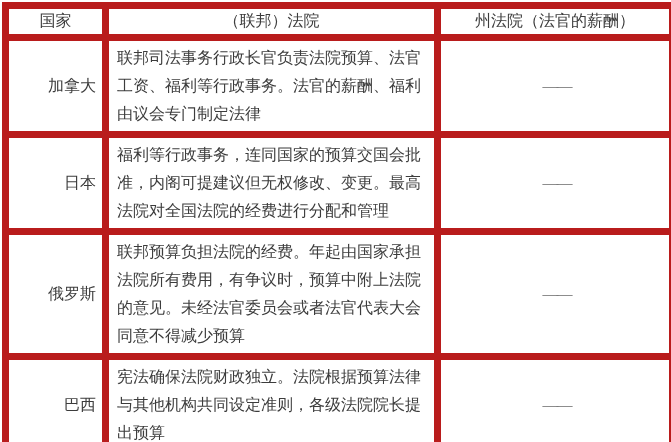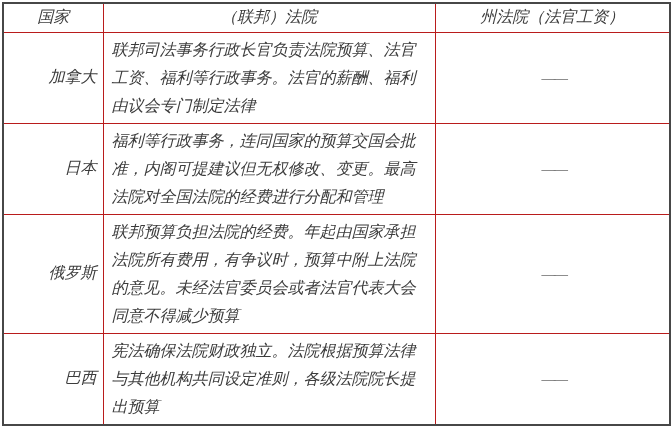--- a/index.html
+++ b/index.html
@@ -23,24 +23,23 @@
     border: 2px solid #474747;
     font-family: "Liberation Serif", "DejaVu Serif", serif;
     color: #3c3c3c;
     font-size: 16px;
   }
   col.c-country { width: 100px; }
   col.c-federal { width: 332px; }
   col.c-state   { width: 235px; }
 
   th, td {
-    border: 1px solid #b91c1c;
+    border: 7px solid #b91c1c;
     padding: 2px 6px;
     vertical-align: middle;
-    font-style: italic;
   }
   th {
     font-weight: normal;
     text-align: center;
     height: 29px;
   }
   td.country-cell {
     text-align: right;
   }
   td.federal-cell {
@@ -72,21 +71,21 @@
   <table class="court-table">
     <colgroup>
       <col class="c-country">
       <col class="c-federal">
       <col class="c-state">
     </colgroup>
     <thead>
       <tr>
         <th>国家</th>
         <th>（联邦）法院</th>
-        <th>州法院（法官工资）</th>
+        <th>州法院（法官的薪酬）</th>
       </tr>
     </thead>
     <tbody>
       <tr class="r-canada">
         <td class="country-cell">加拿大</td>
         <td class="federal-cell">联邦司法事务行政长官负责法院预算、法官工资、福利等行政事务。法官的薪酬、福利由议会专门制定法律</td>
         <td class="state-cell dash">——</td>
       </tr>
       <tr class="r-japan">
         <td class="country-cell">日本</td>

